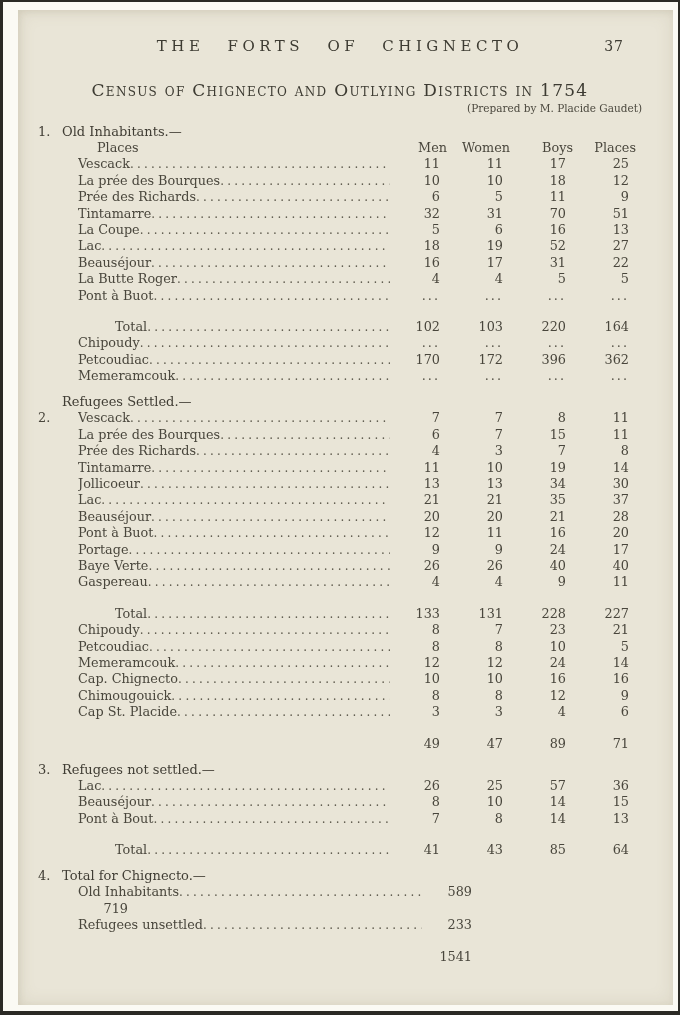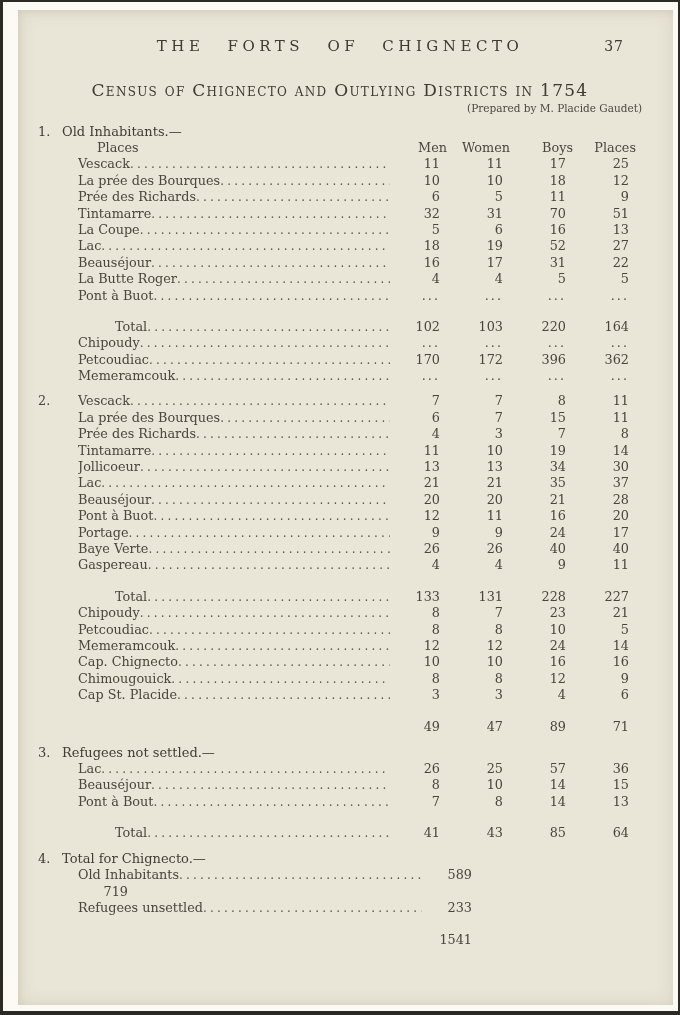--- a/index.html
+++ b/index.html
@@ -216,20 +216,24 @@
                 <span class="place-label">Memeramcouk</span>
                 <span class="dots"></span>
               </span>
               <span class="cell-val ell">...</span>
               <span class="cell-val ell">...</span>
               <span class="cell-val ell">...</span>
               <span class="cell-val ell">...</span>
             </div>
           </div>
           <div class="section">
+            <div class="row head-row">
+              <span class="sec-num"></span>
+              <span class="sec-title">Refugees Settled.—</span>
+            </div>
             <div class="row">
               <span class="cell-num">2.</span>
               <span class="cell-name">
                 <span class="place-label">Vescack</span>
                 <span class="dots"></span>
               </span>
               <span class="cell-val">7</span>
               <span class="cell-val">7</span>
               <span class="cell-val">8</span>
               <span class="cell-val">11</span>

